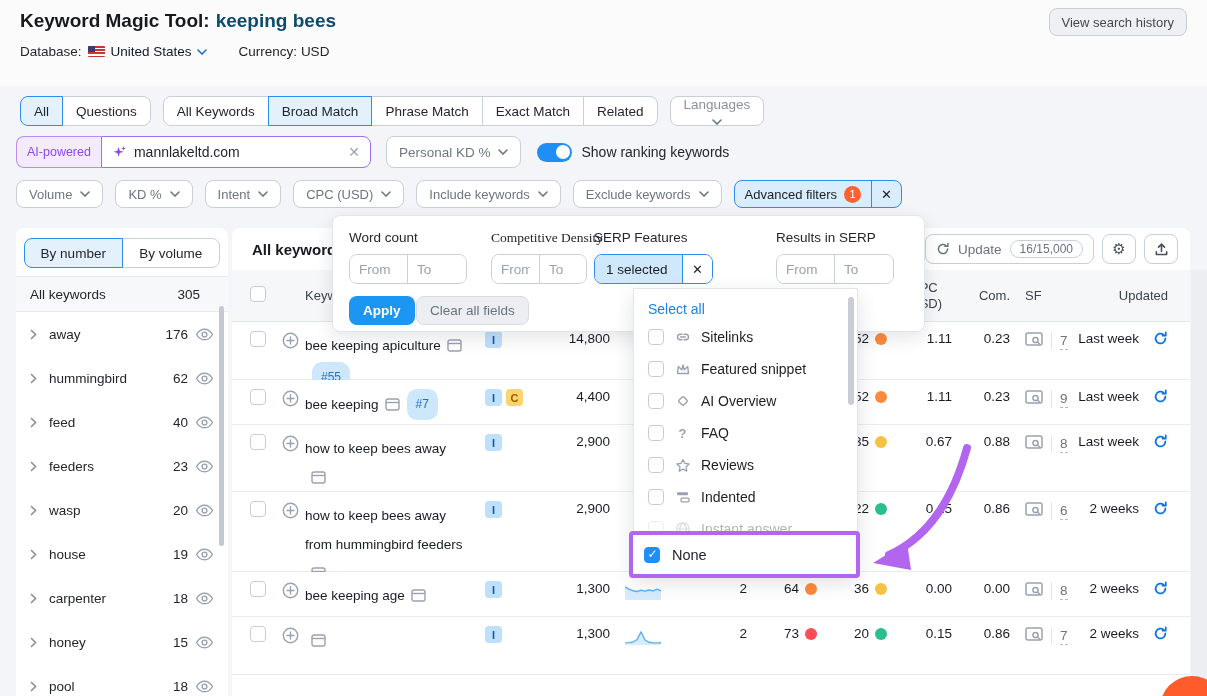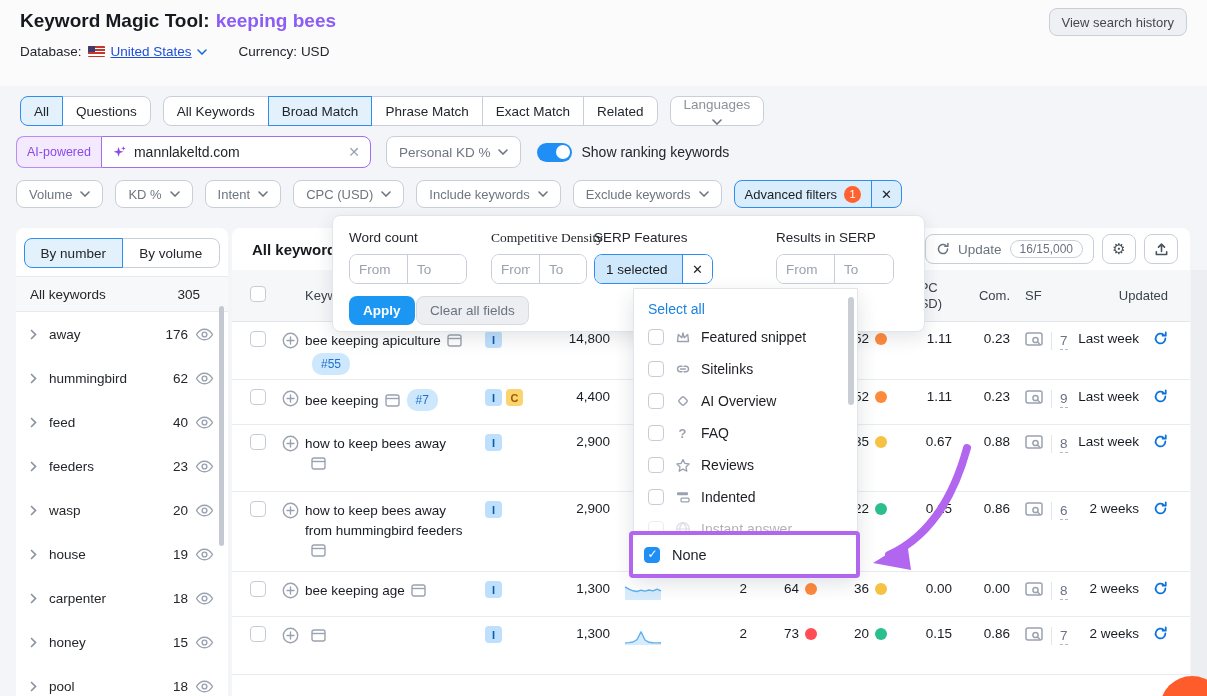--- a/index.html
+++ b/index.html
@@ -2,24 +2,24 @@
 <html><head>
 <meta charset="utf-8">
 <style>
   * { margin:0; padding:0; box-sizing:border-box; }
   html,body { width:1207px; height:696px; }
   body { font-family:"Liberation Sans","DejaVu Sans",sans-serif; background:#f3f5f8; position:relative; overflow:hidden; color:#1c1f24; }
 
   
   .topbar { position:absolute; left:0; top:0; width:1207px; height:86px; background:#fbfbfc; }
   .page-title { position:absolute; left:20px; top:10px; font-size:19px; font-weight:bold; color:#16191d; }
-  .page-title .q { color:#8b5cf6; font-weight:bold; margin-left:6px; }
+  .page-title .q { color:#0c4a6e; font-weight:bold; margin-left:6px; }
   .hist-btn { position:absolute; right:20px; top:8px; height:28px; padding:0 12px; background:#eef0f3; border:1px solid #c9cfd8; border-radius:8px; font-size:13px; color:#42484f; display:flex; align-items:center; cursor:pointer; }
   .db-row { position:absolute; left:20px; top:44px; font-size:13.5px; display:flex; align-items:center; gap:6px; color:#23262b; }
-  .db-link { color:#1d4ed8; display:flex; align-items:center; gap:5px; cursor:pointer;text-decoration:underline; }
+  .db-link { color:#0f172a; display:flex; align-items:center; gap:5px; cursor:pointer; }
   .flag { width:17px; height:11px; display:inline-block; border-radius:1px; overflow:hidden; position:relative; background:repeating-linear-gradient(#c5362c 0 1.6px,#fff 1.6px 3.2px); }
   .flag::after { content:""; position:absolute; left:0; top:0; width:7px; height:6px; background:#3c3b6e; }
   .currency { margin-left:26px; color:#23262b; }
 
   
   .tabsrow { position:absolute; left:20px; top:96px; display:flex; gap:12px; }
   .seg { display:flex; }
   .seg button { height:30px; padding:0 13px; background:#fff; border:1px solid #c9cfd8; font-size:13.5px; color:#23262b; margin-left:-1px; cursor:pointer; font-family:inherit; position:relative; }
   .seg button:first-child { border-radius:8px 0 0 8px; margin-left:0; }
   .seg button:last-child { border-radius:0 8px 8px 0; }
@@ -73,21 +73,21 @@
 
   .thead { position:relative; height:52px; background:#f5f7f9; border-bottom:1px solid #e2e6ea; font-size:13px; color:#3c434c; }
   .thead .cell { position:absolute; top:10px; }
   .hscroll { position:absolute; left:433px; bottom:2px; width:125px; height:6px; background:#aeb4bc; border-radius:3px; }
 
   .trow { position:relative; border-bottom:1px solid #e9ecef; background:#fff; }
   .trow .cell { position:absolute; top:9px; font-size:13.5px; color:#181c23; }
   .cb { width:16px; height:16px; border:1.5px solid #c6ccd4; border-radius:4px; background:#fff; display:inline-block; cursor:pointer; }
   .cb.checked { background:#1f8ff5; border-color:#1f8ff5; position:relative; }
   .cb.checked::after { content:"✓"; position:absolute; left:2.5px; top:-1px; color:#fff; font-size:12px; font-weight:bold; }
-  .kwblock { width:162px; line-height:20px; font-size:14px; color:#2176d2; cursor:pointer; }
+  .kwblock { width:162px; line-height:29px; font-size:14px; color:#2176d2; cursor:pointer; }
   .kwblock .serp-ic { display:inline-block; vertical-align:-2px; margin-left:6px; }
   .posbadge { display:inline-block; background:#cde7fd; color:#1f6fd1; border-radius:10px; font-size:12px; padding:1px 9px; margin-left:7px; vertical-align:1px; }
   .intent { display:inline-flex; width:17px; height:17px; border-radius:4px; align-items:center; justify-content:center; font-size:11px; font-weight:bold; margin-right:4px; }
   .intent.I { background:#bfe0fd; color:#0b5cad; }
   .intent.C { background:#fbd470; color:#9a5b00; }
   .num { text-align:right; }
   .dotcell { display:flex; justify-content:flex-end; align-items:center; gap:6px; }
   .dot { width:12px; height:12px; border-radius:50%; display:inline-block; }
   .sfcell { display:flex; align-items:center; gap:8px; color:#9aa2af; }
   .sfnum { color:#6b7280; border-bottom:1px dashed #b3bac3; padding-bottom:1px; font-size:13.5px; cursor:pointer; }
@@ -698,34 +698,34 @@
   <button class="apply-btn">Apply</button>
   <button class="clear-btn">Clear all fields</button>
 </div>
 
 <div class="dropdown">
   <span class="dd-selectall">Select all</span>
   <div id="ddlist">
       <div class="dd-item">
         <span class="cb"></span>
     <span class="oicon">
-          <svg width="16" height="14" viewBox="0 0 16 14">
-            <path d="M2.5 11.5 L3.3 4.5 L6.8 7.8 L8 3 L9.2 7.8 L12.7 4.5 L13.5 11.5 Z" fill="none" stroke="#9aa2af" stroke-width="1.4" stroke-linejoin="round"></path>
-          </svg>
-        </span>
-    <span>Featured snippet</span>
+          <svg width="16" height="16" viewBox="0 0 16 16">
+            <path d="M7 5.2 H5.3 a2.8 2.8 0 0 0 0 5.6 H7 M9 5.2 h1.7 a2.8 2.8 0 0 1 0 5.6 H9 M5.6 8 h4.8" fill="none" stroke="#9aa2af" stroke-width="1.4" stroke-linecap="round"></path>
+          </svg>
+        </span>
+    <span>Sitelinks</span>
       </div>
       <div class="dd-item">
         <span class="cb"></span>
     <span class="oicon">
-          <svg width="16" height="16" viewBox="0 0 16 16">
-            <path d="M7 5.2 H5.3 a2.8 2.8 0 0 0 0 5.6 H7 M9 5.2 h1.7 a2.8 2.8 0 0 1 0 5.6 H9 M5.6 8 h4.8" fill="none" stroke="#9aa2af" stroke-width="1.4" stroke-linecap="round"></path>
-          </svg>
-        </span>
-    <span>Sitelinks</span>
+          <svg width="16" height="14" viewBox="0 0 16 14">
+            <path d="M2.5 11.5 L3.3 4.5 L6.8 7.8 L8 3 L9.2 7.8 L12.7 4.5 L13.5 11.5 Z" fill="none" stroke="#9aa2af" stroke-width="1.4" stroke-linejoin="round"></path>
+          </svg>
+        </span>
+    <span>Featured snippet</span>
       </div>
       <div class="dd-item">
         <span class="cb"></span>
     <span class="oicon">
           <svg width="16" height="16" viewBox="0 0 16 16">
             <rect x="4.6" y="4.6" width="6.8" height="6.8" rx="1.4" transform="rotate(45 8 8)" fill="none" stroke="#9aa2af" stroke-width="1.4"></rect>
           </svg>
         </span>
     <span>AI Overview</span>
       </div>

